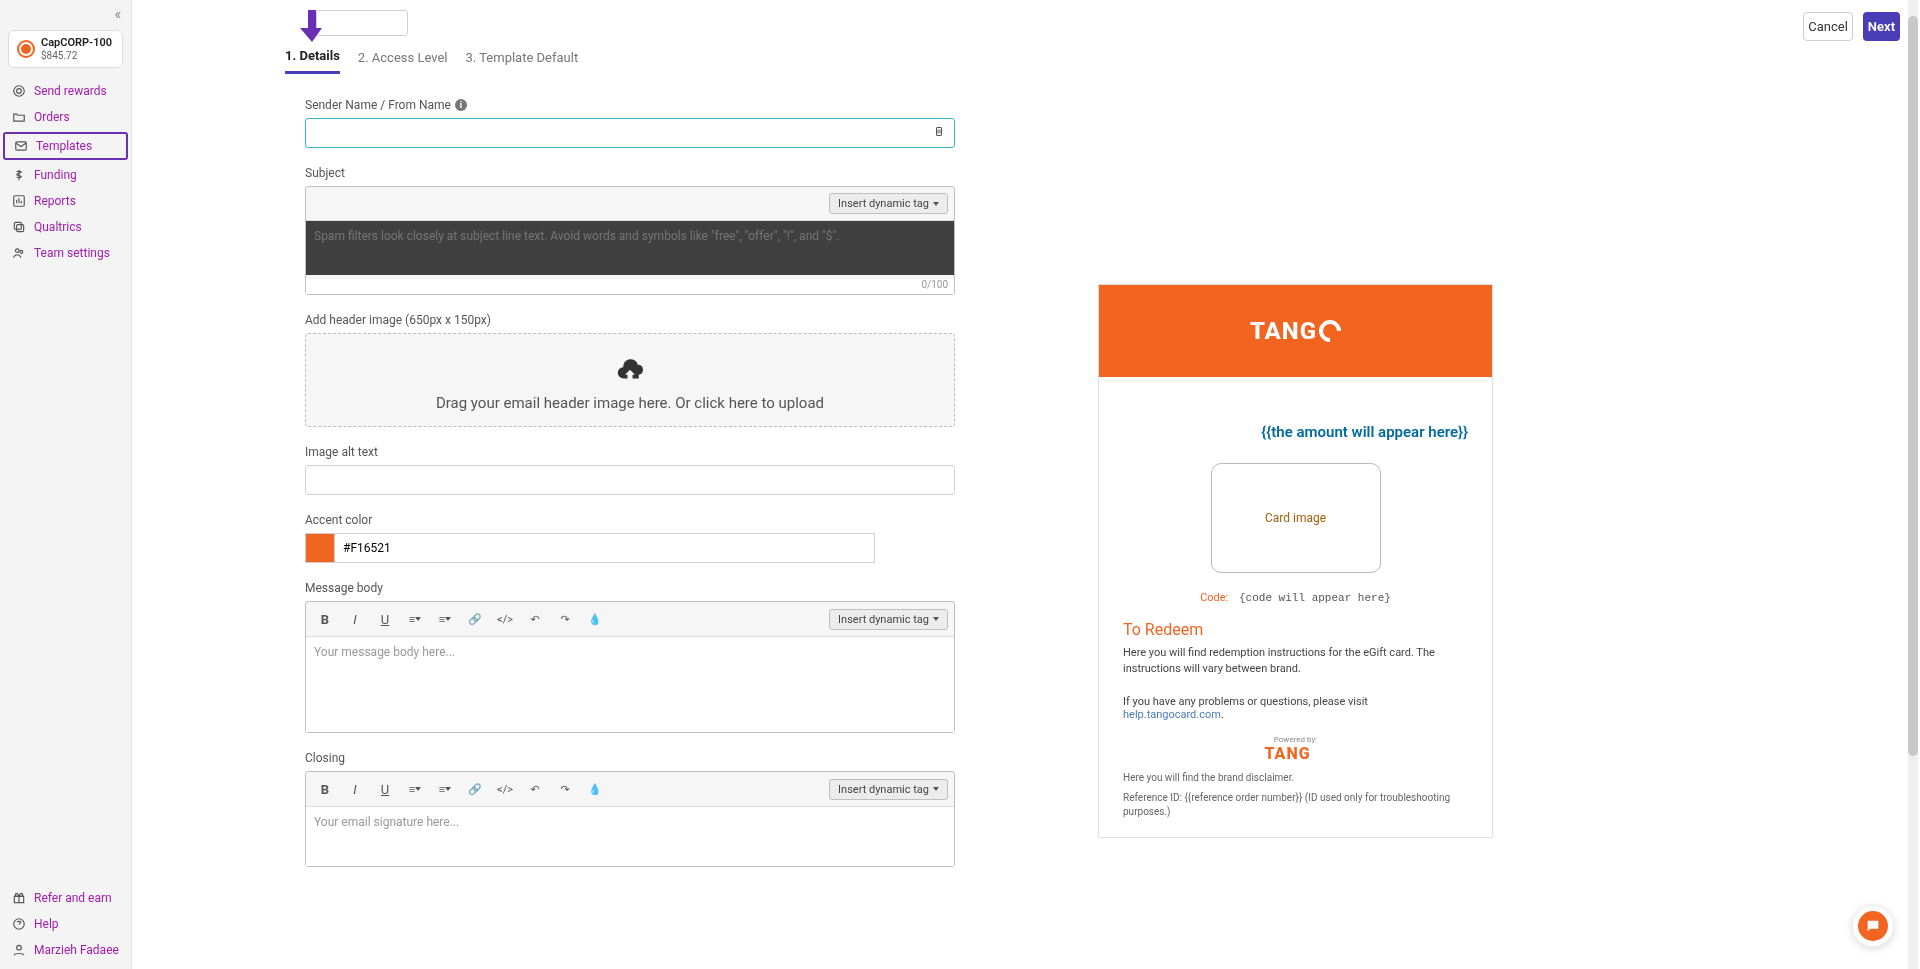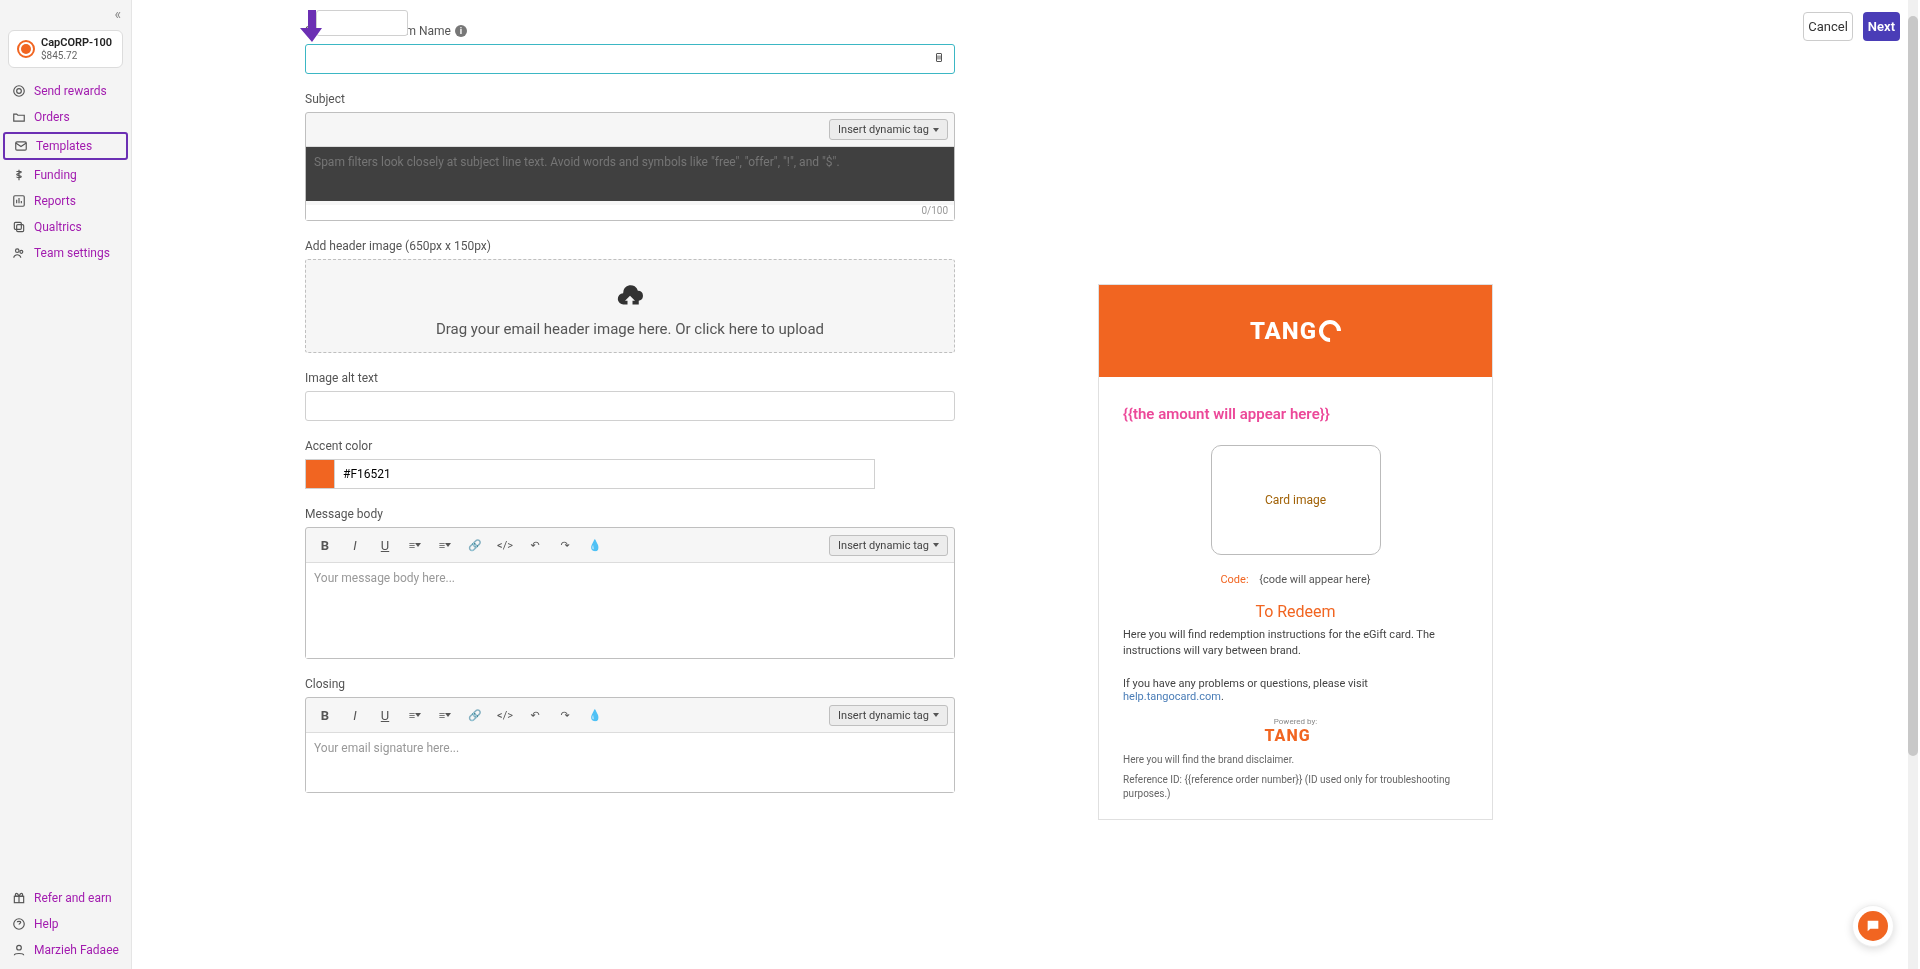--- a/index.html
+++ b/index.html
@@ -52,26 +52,26 @@
 .editor-area.short { min-height: 60px; }
 .top-actions { position: absolute; right: 20px; top: 12px; display: flex; gap: 10px; z-index: 20; }
 .btn { padding: 6px 4px; border-radius: 4px; font-size: 13px; cursor: pointer; border: 1px solid transparent; }
 .btn-cancel { background: #fff; border-color: #ccc; color: #333; }
 .btn-next { background: #4a3db7; color: #fff; font-weight: 600; }
 .preview-pane { position: absolute; left: 966px; top: 284px; width: 395px; background: #fff; border: 1px solid #e0e0e0; }
 .preview-header { height: 92px; background: #F16521; display: flex; align-items: center; justify-content: center; color: #fff; }
 .tango-logo { font-size: 24px; font-weight: 800; letter-spacing: 1px; display:flex; align-items:center; }
 .tango-o { display:inline-block; width:22px; height:22px; border:4px solid #fff; border-radius:50%; border-right-color: transparent; transform: rotate(45deg); margin-left:2px; }
 .preview-body { padding: 28px 24px 18px; }
-.amount-placeholder { text-align: left; color: #ec4899; font-weight: 600; font-size: 15px; margin-bottom: 22px; }
+.amount-placeholder { text-align: right; color: #0369a1; font-weight: 600; font-size: 15px; margin-bottom: 22px; margin-top: 18px; }
 .card-image-box { width: 170px; height: 110px; border: 1px solid #bbb; border-radius: 10px; margin: 0 auto 18px; display: flex; align-items: center; justify-content: center; font-size: 12px; color: #a16207; }
 .code-line { text-align: center; font-size: 11px; margin-bottom: 16px; }
 .code-label { color: #F16521; margin-right: 8px; }
-.code-value { color: #555; }
-.redeem-title { color: #F16521; font-size: 16px; font-weight: 400; margin-bottom: 6px; text-align: center; }
+.code-value { color: #555; font-family: Liberation Mono, monospace; }
+.redeem-title { color: #F16521; font-size: 16px; font-weight: 400; margin-bottom: 6px; }
 .redeem-text { font-size: 11px; color: #444; line-height: 1.45; margin-bottom: 18px; }
 .problems-text { font-size: 11px; color: #444; }
 .help-link { color: #4a7db7; }
 .powered-wrap { text-align: center; margin: 14px 0 8px; }
 .powered-by { font-size: 8px; color: #888; }
 .tango-small { color: #F16521; font-weight: 800; font-size: 16px; letter-spacing: 1px; display:flex; justify-content:center; align-items:center;}
 .tango-small .tango-o { width:14px; height:14px; border-width:3px; }
 .disclaimer { font-size: 10px; color: #666; margin-top: 6px; line-height:1.4;}
 .ref-bold { font-weight: 400; margin-top: 48px; }
 .chat-bubble { position: fixed; right: 26px; bottom: 22px; width: 42px; height: 42px; border-radius: 50%; background: #fff; border:1px solid #eee; box-shadow: 0 2px 8px rgba(0,0,0,0.15); display:flex; align-items:center; justify-content:center; }
@@ -181,20 +181,25 @@
 
     <div class="form-area">
 
       <div class="arrow-wrap">
         <svg width="24" height="36" viewBox="0 0 24 36" class="arrow-down">
             <path d="M8 2h8v18h6L12 34 0 20h8z" fill="#6b2fb3"></path>
           </svg>
       </div>
       <div class="template-name-box"></div>
 
+      <div class="steps">
+        <div class="step active">1.  Details</div>
+        <div class="step">2.  Access Level</div>
+        <div class="step">3.  Template Default</div>
+      </div>
 
       <div class="form-body">
 
         <div class="field-label">
           <span>Sender Name / From Name</span>
           <span class="info-icon">i</span>
         </div>
         <div class="text-input-wrap">
           <input class="text-input" type="text" style="">
           <span class="input-clear">

